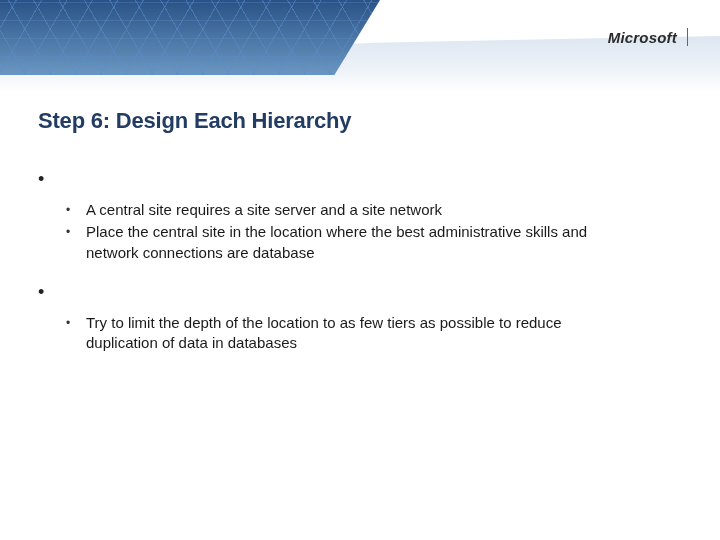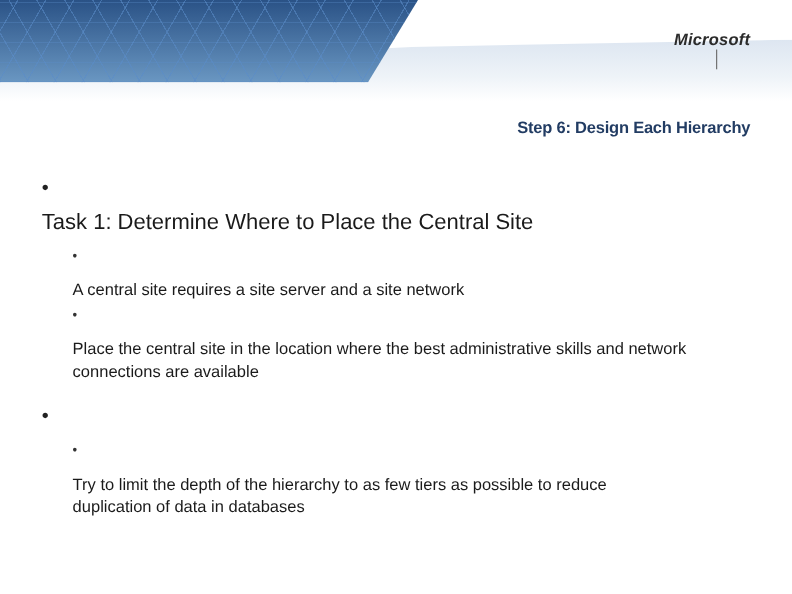--- a/index.html
+++ b/index.html
@@ -1,15 +1,15 @@
 <!DOCTYPE html>
 <html><head>
   <meta charset="utf-8">
   <style>
-    * { margin: 0; padding: 0; box-sizing: border-box; flex-direction: column; }
+    * { margin: 0; padding: 0; box-sizing: border-box; }
     body {
       width: 720px;
       height: 540px;
       background: #ffffff;
       font-family: Verdana, Tahoma, "Segoe UI", sans-serif;
       position: relative;
       overflow: hidden;
     }
     .header-bg {
       position: absolute;
@@ -69,25 +69,24 @@
       padding-left: 8px;
       color: #333;
     }
     .content {
       position: absolute;
       top: 108px;
       left: 38px;
       right: 38px;
     }
     .title {
-      font-size: 15px;
+      font-size: 22px;
       font-weight: bold;
       color: #223c63;
       letter-spacing: -0.2px;
-      text-align: right;
     }
     .task-block {
       margin-top: 32px;
     }
     .task-block + .task-block {
       margin-top: 16px;
     }
     .task-heading {
       font-size: 20px;
       color: #1a1a1a;
@@ -132,38 +131,37 @@
   <span class="brand-left">Microsoft</span>
   <span class="brand-divider"></span>
 </div>
 
 <div class="content">
   <div class="title">Step 6: Design Each Hierarchy</div>
 
   <div class="task-block">
     <div class="task-heading">
       <span class="bullet-l1">•</span>
-      <span>Task 1: Determine Where to Place the Central Site</span>
     </div>
     <div class="sub-list">
       <div class="sub-item">
         <span class="bullet-l2">•</span>
         <span>A central site requires a site server and a site network</span>
       </div>
       <div class="sub-item">
         <span class="bullet-l2">•</span>
-        <span>Place the central site in the location where the best administrative skills and network connections are available</span>
+        <span>Place the central site in the location where the best administrative skills and network connections are database</span>
       </div>
     </div>
   </div>
 
   <div class="task-block">
     <div class="task-heading">
       <span class="bullet-l1">•</span>
     </div>
     <div class="sub-list">
       <div class="sub-item">
         <span class="bullet-l2">•</span>
-        <span>Try to limit the depth of the hierarchy to as few tiers as possible to reduce duplication of data in databases</span>
+        <span>Try to limit the depth of the location to as few tiers as possible to reduce duplication of data in databases</span>
       </div>
     </div>
   </div>
 </div>
 
 </body></html>

